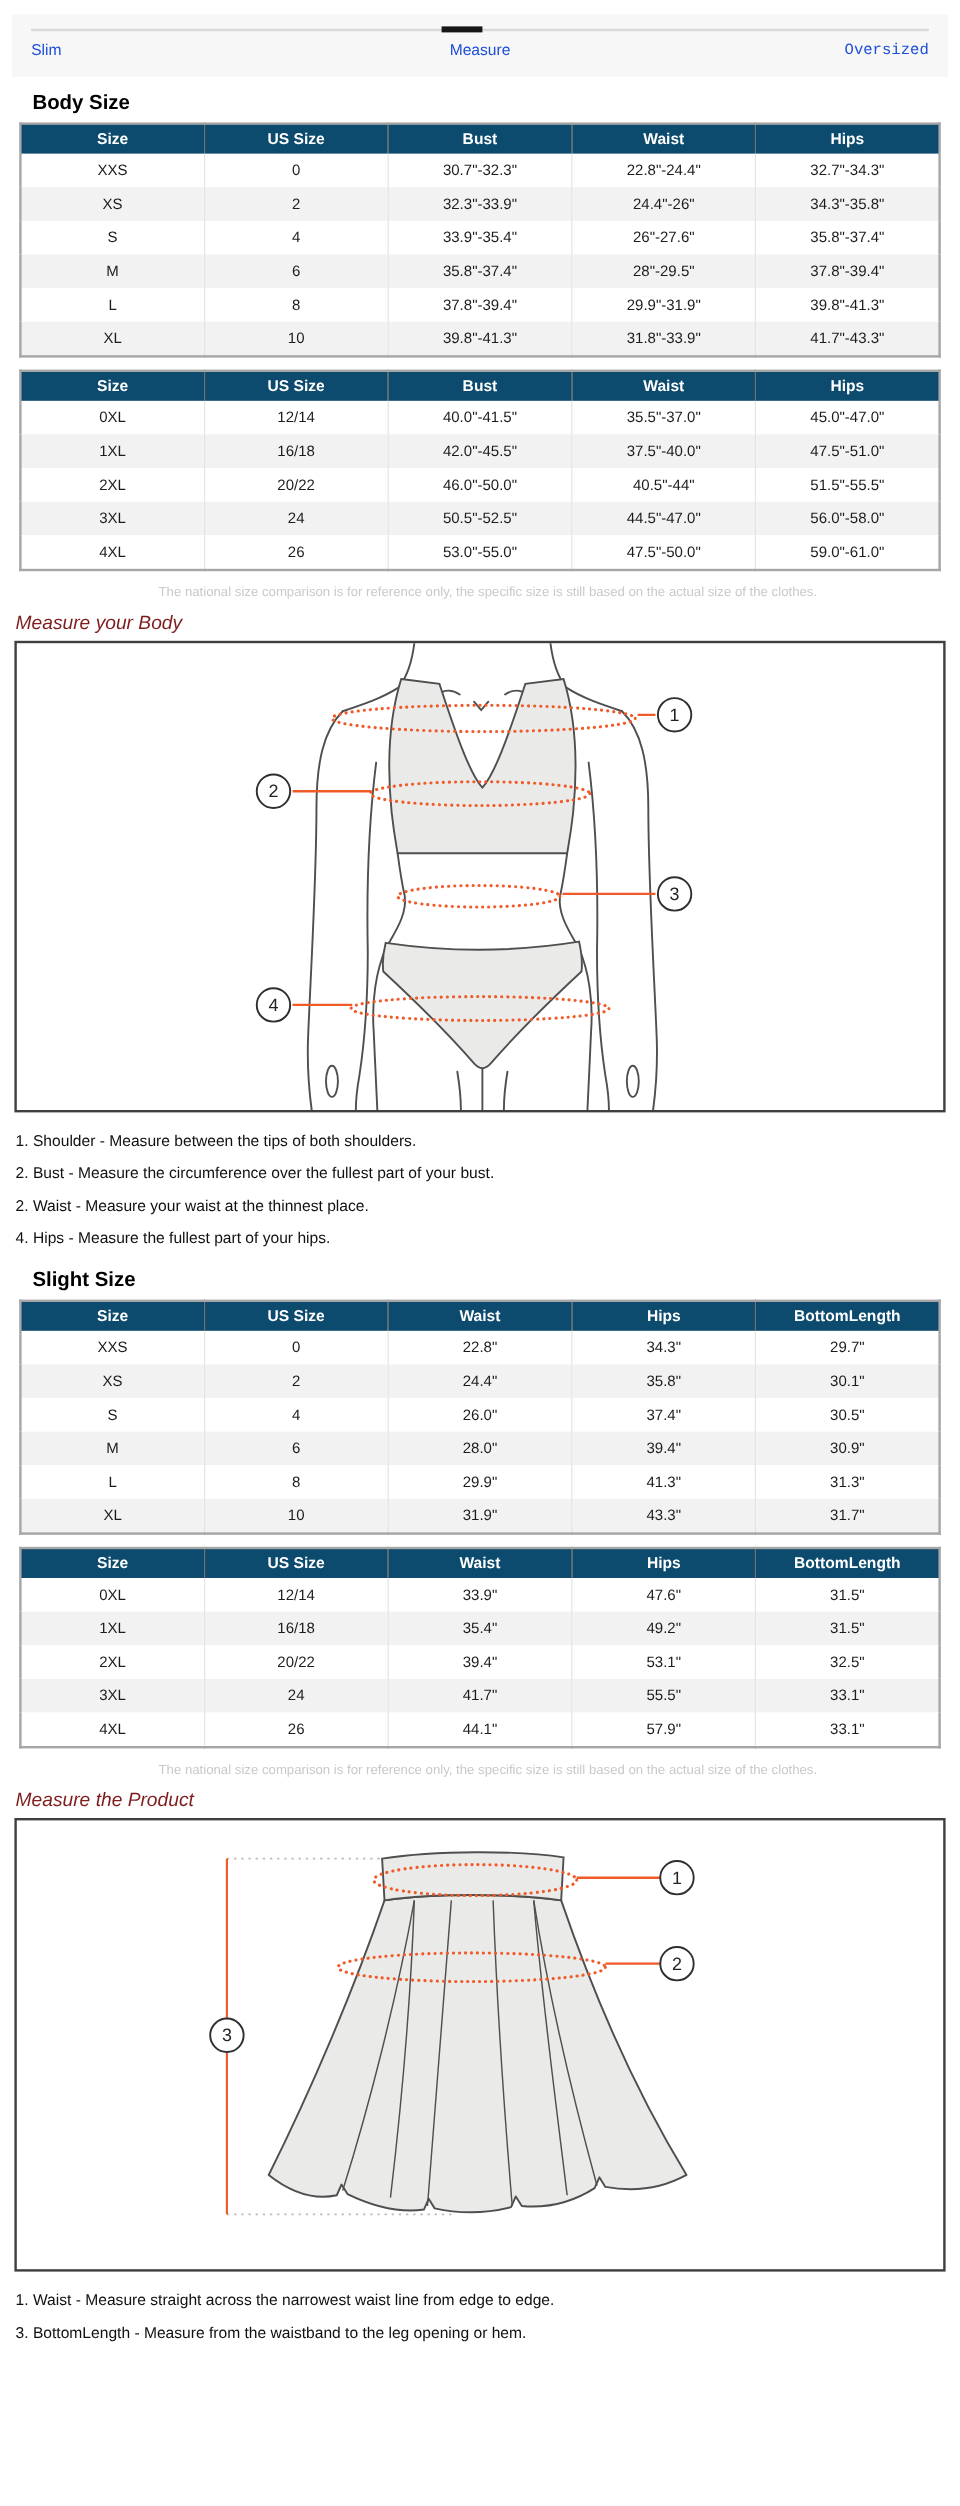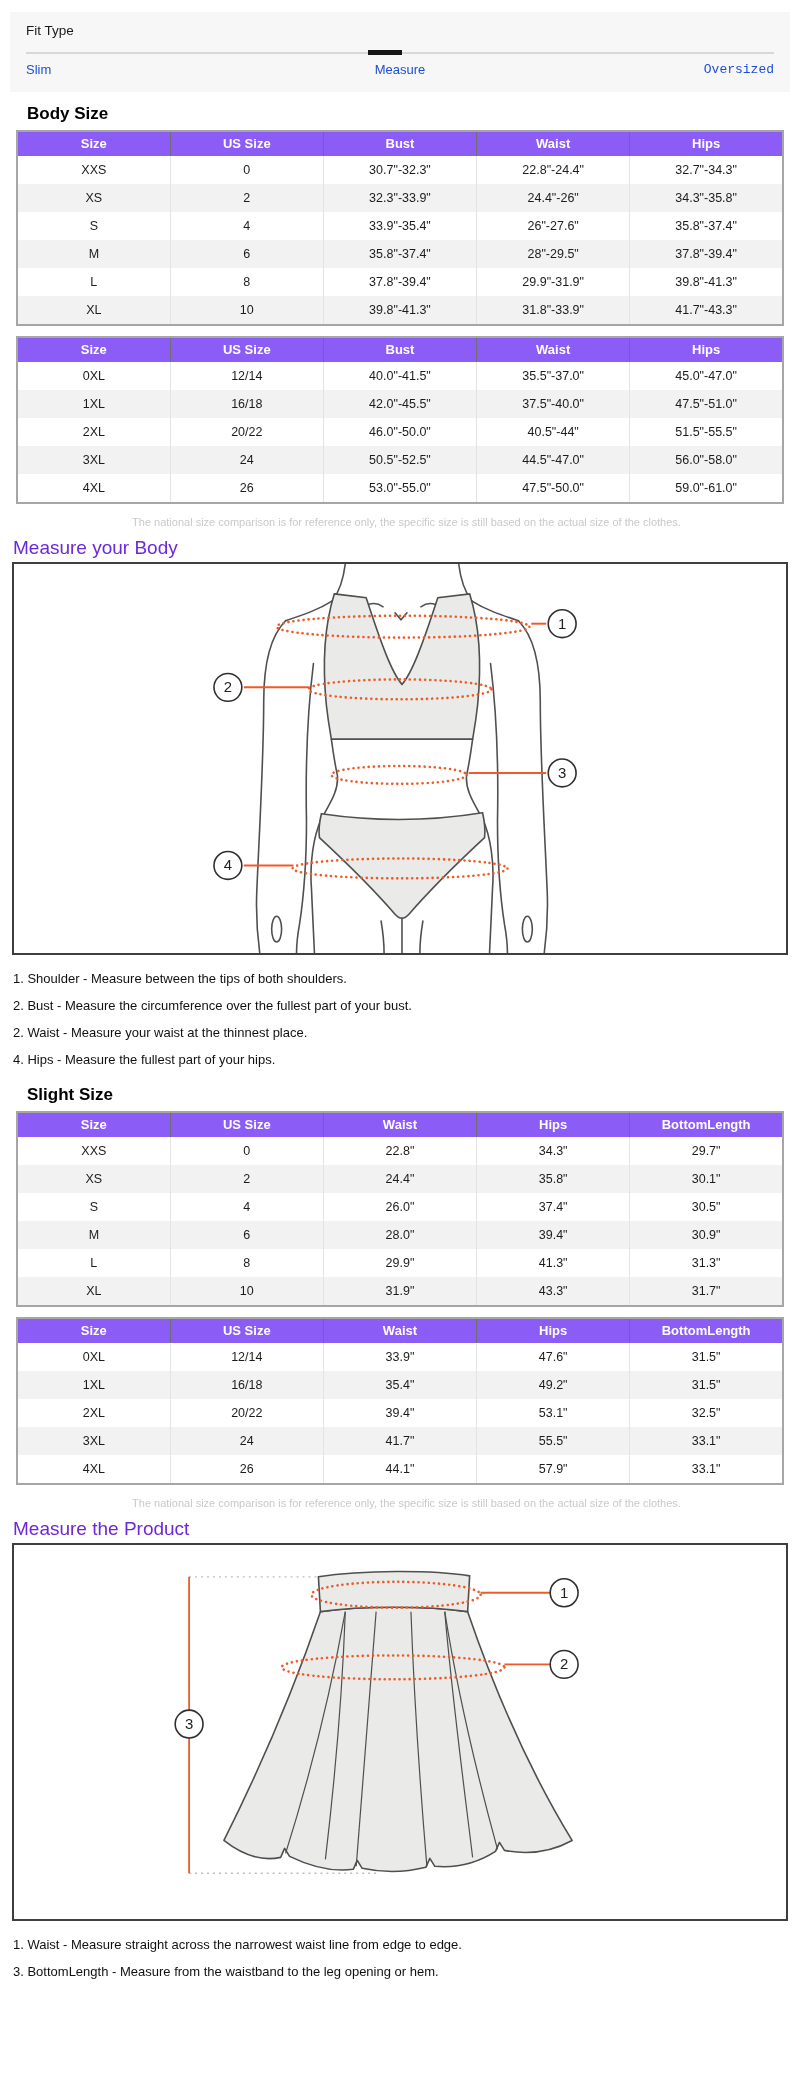--- a/index.html
+++ b/index.html
@@ -13,45 +13,44 @@
   .slider{position:relative;}
   .slider + .slider{margin-top:16px;}
   .slider-title{font-size:13.5px;line-height:17px;color:#1a1a1a;margin-bottom:11px;}
   .track{position:relative;height:5px;}
   .track-line{position:absolute;left:0;right:0;top:2px;height:2px;background:#d8d8d8;}
   .marker{position:absolute;top:0;width:34px;height:5px;background:#161616;transform:translateX(-50%);}
   .slider-labels{position:relative;height:16px;margin-top:7px;font-size:13px;color:#1d4ed8;}
   .slider-labels span{position:absolute;top:0;white-space:nowrap;}
   
   h2.section{font-size:17px;line-height:20px;font-weight:bold;color:#000;margin:12px 0 6px 27px;}
-  h3.measure{font-size:19px;line-height:17px;font-weight:normal;color:#6d28d9;margin:10px 0 0 13px;}
+  h3.measure{font-size:16px;line-height:17px;font-style:italic;font-weight:normal;color:#7f1d1d;margin:10px 0 0 13px;}
   p.note{font-size:11px;line-height:13px;color:#c9c9c9;margin:12px 0 0 13px;text-align:center;}
   
   table.size{width:768px;margin:0 16px;border-collapse:collapse;border:2px solid #a6a6a6;table-layout:fixed;}
   table.size.mt{margin-top:10px;}
-  table.size th{background:#8b5cf6;color:#fff;font-size:13px;line-height:14px;font-weight:bold;
+  table.size th{background:#0c4a6e;color:#fff;font-size:13px;line-height:14px;font-weight:bold;
     padding:5px 2px;border-right:1px solid #6f6f6f;text-align:center;}
   table.size th:last-child{border-right:none;}
   table.size td{font-size:12.5px;line-height:14px;color:#1c1c1c;text-align:center;
     padding:7px 2px;border-right:1px solid #e4e4e4;}
   table.size td:last-child{border-right:none;}
   table.size tbody tr:nth-child(even){background:#f2f2f2;}
   
   .diagram-box{margin:6px 12px 0;border:2px solid #3f3f3f;background:#fff;}
   .diagram-box svg{display:block;width:100%;height:auto;}
   
   .instructions{margin:10px 0 0 13px;}
   .instruction{font-size:13px;line-height:27px;color:#111;}
 </style>
 </head>
 <body>
 
 <section class="panel">
   <div class="slider">
-    <div class="slider-title">Fit Type</div>
     <div class="track">
       <div class="track-line"></div>
       <div class="marker" style="left: 48%;"></div>
     </div>
     <div class="slider-labels">
         <span style="left: 0px;">Slim</span>
         <span style="left: 50%; transform: translateX(-50%);">Measure</span>
         <span style="right: 0px; font-family: Liberation Mono, monospace;">Oversized</span>
       </div>
   </div>

